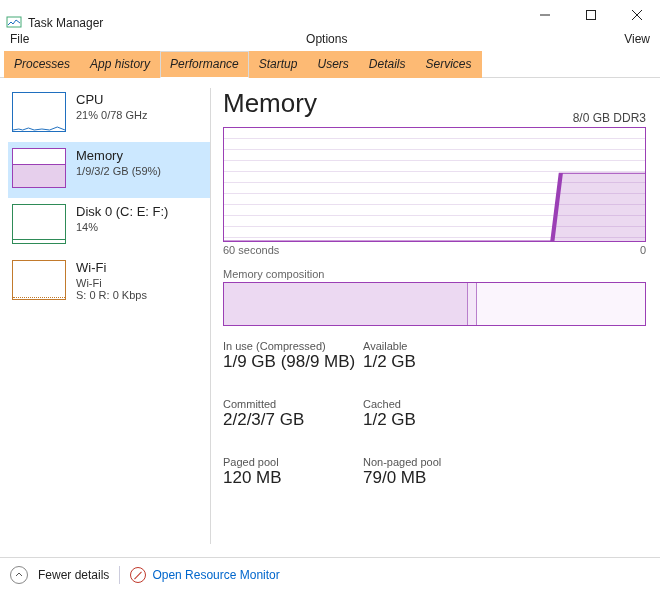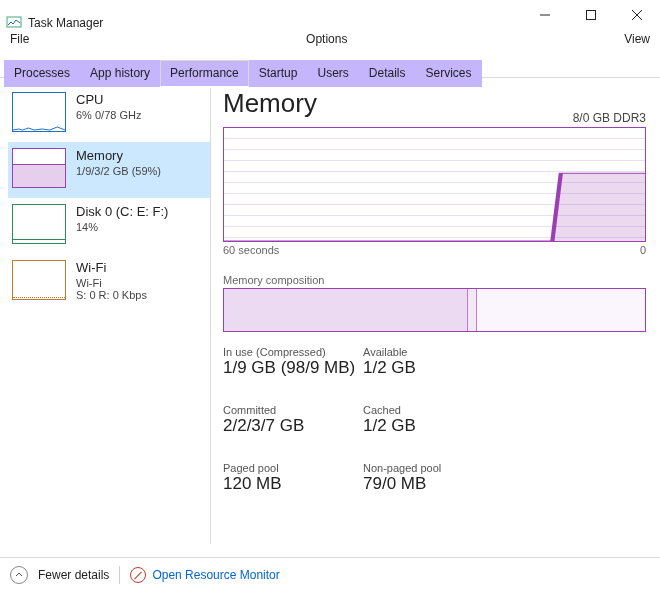--- a/index.html
+++ b/index.html
@@ -7,21 +7,21 @@
   body { font-family: "Segoe UI", Arial, sans-serif; font-size:12px; color:#222; background:#fff; width:660px; height:591px; overflow:hidden; }
   .titlebar { display:flex; align-items:flex-end; height:30px; padding-left:6px; }
   .titlebar .icon { width:16px; height:16px; margin-right:6px; }
   .titlebar .title { font-size:12px; }
   .winbtns { margin-left:auto; display:flex; }
   .winbtn { width:46px; height:30px; display:flex; align-items:center; justify-content:center; color:#222; }
   .winbtn svg { display:block; }
   .menubar { display:flex; gap:16px; padding:2px 10px 4px 10px; font-size:12px;justify-content:space-between; }
   .menubar span { cursor:default; }
   .tabs { display:flex; border-bottom:1px solid #d9d9d9; padding-left:4px; font-size:12px; }
-  .tab { padding:5px 9px 6px 9px; border:1px solid transparent; border-bottom:none; position:relative; top:10px; background:#c4b5fd; }
+  .tab { padding:5px 9px 6px 9px; border:1px solid transparent; border-bottom:none; position:relative; top:1px; background:#fdba74;font-style:italic; }
   .tab.active { border-color:#d9d9d9; border-bottom:1px solid #fff; }
   .content { display:flex; height:476px; }
   .sidebar { width:210px; padding:8px 0 0 8px; }
   .side-item { display:flex; align-items:flex-start; padding:6px 8px 10px 4px; gap:10px; cursor:default; }
   .side-item.selected { background:#cce8ff; }
   .thumb { width:54px; height:40px; border:1px solid #777; position:relative; background:#fff; flex-shrink:0; }
   .thumb.cpu { border-color:#1f6fbf; }
   .thumb.mem { border-color:#9b3fb5; }
   .thumb.disk { border-color:#2e8b57; }
   .thumb.wifi { border-color:#c27a2c; }
@@ -37,21 +37,21 @@
   .main { flex:1; padding:10px 14px 0 2px; }
   .mhead { display:flex; align-items:flex-end; justify-content:space-between; }
   .mhead h1 { font-size:26px; font-weight:400; margin:0 0 6px 0; }
   .cap { font-size:12px; color:#444; }
   .chartlabel { display:flex; justify-content:space-between; font-size:11px; color:#666; margin-top:6px; }
   .usage-chart { border:1px solid #9b3fb5; height:115px; position:relative; margin-top:2px; background:
     repeating-linear-gradient(to bottom, transparent 0, transparent 10px, #eadff0 10px, #eadff0 11px);
   }
   .usage-chart svg { position:absolute; inset:0; width:100%; height:100%; }
   .axis { display:flex; justify-content:space-between; font-size:11px; color:#666; margin-top:2px; }
-  .complabel { font-size:11px; color:#666; margin-top:18px; }
+  .complabel { font-size:11px; color:#666; margin-top:12px; }
   .comp-chart { border:1px solid #9b3fb5; height:44px; margin-top:2px; position:relative; background:#fbf5fd; }
   .comp-seg { position:absolute; top:0; bottom:0; }
   .comp-seg.inuse { left:0; width:58%; background:rgba(155,63,181,0.15); border-right:1px solid #b97fcc; }
   .comp-seg.mod   { left:58%; width:2%; border-right:1px solid #b97fcc; background:rgba(155,63,181,0.07);}
   .stats { display:flex; margin-top:14px; gap:18px; }
   .statsL { display:grid; grid-template-columns:140px 110px; row-gap:22px; }
   .lab { font-size:11px; color:#555; }
   .val { font-size:17px; color:#222; margin-bottom:4px;}
   .statsR { font-size:11px; color:#555; }
   .statsR table td { padding:1px 6px 1px 0; white-space:nowrap;}
@@ -116,21 +116,21 @@
     <div class="side-item">
       <div class="thumb cpu">
         <div class="spark-cpu">
             <svg viewBox="0 0 54 6" preserveAspectRatio="none">
               <polyline points="0,5 6,4 10,5 16,3 22,5 30,4 38,5 46,2 54,5" fill="none" stroke="#1f6fbf" stroke-width="1"></polyline>
             </svg>
           </div>
       </div>
       <div class="side-text">
         <div class="t1">CPU</div>
-        <div class="t2">6% 0/78 GHz</div>
+        <div class="t2">21% 0/78 GHz</div>
       </div>
     </div>
 
     <div class="side-item selected">
       <div class="thumb mem">
           <div class="fill"></div>
         </div>
       <div class="side-text">
         <div class="t1">Memory</div>
         <div class="t2">1/9/3/2 GB (59%)</div>

